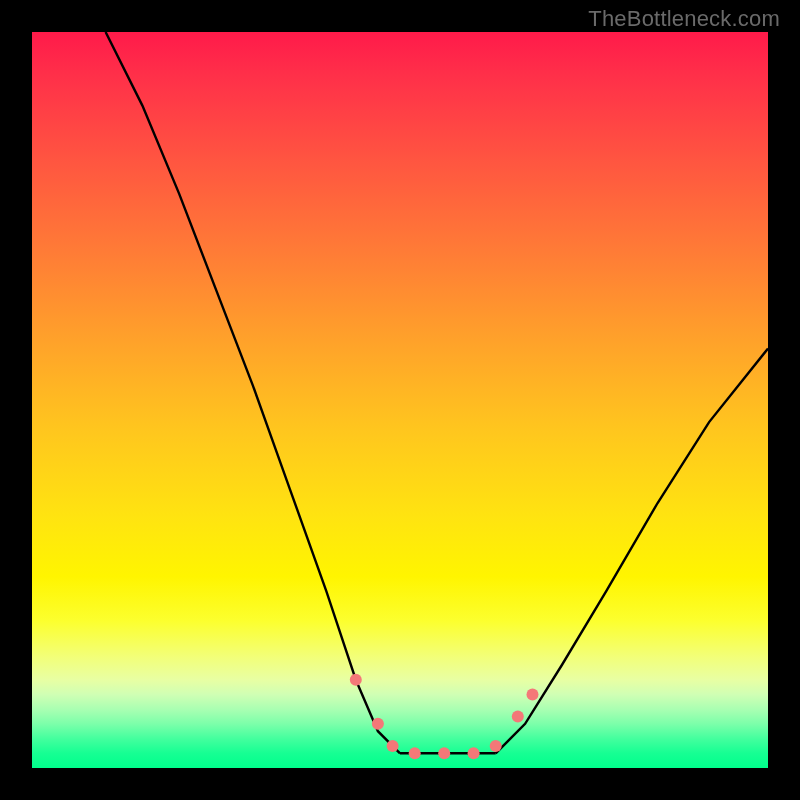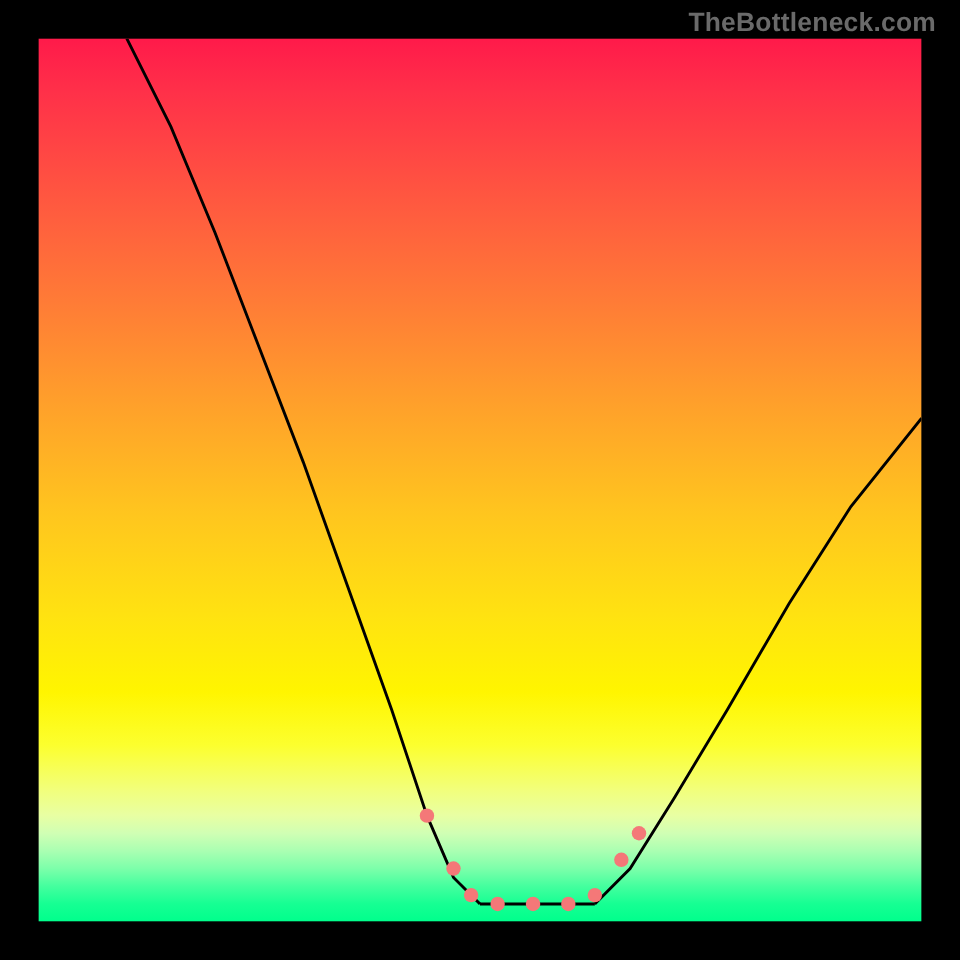--- a/index.html
+++ b/index.html
@@ -56,21 +56,21 @@
     top: 0; left: 0;
     width: 100%;
     height: 100%;
   }
   .watermark {
     position: absolute;
     top: 6px;
     right: 20px;
     color: #6a6a6a;
     font-size: 22px;
-    font-weight: 700;
+    font-weight: 400;
     letter-spacing: 0.2px;
   }
 </style>
 </head>
 <body>
 
 <div class="frame">
 
   <div class="plot-area">
     <div class="gradient-bg"></div>

